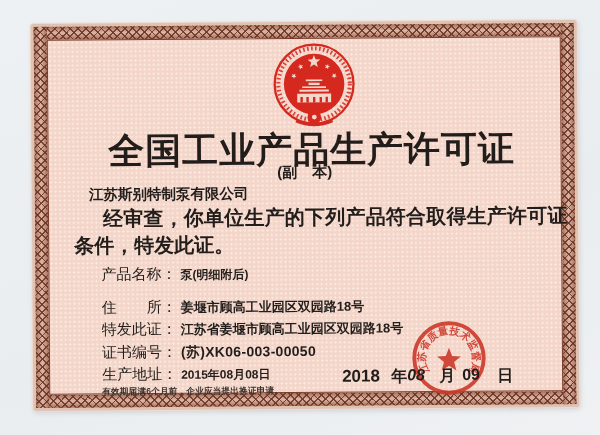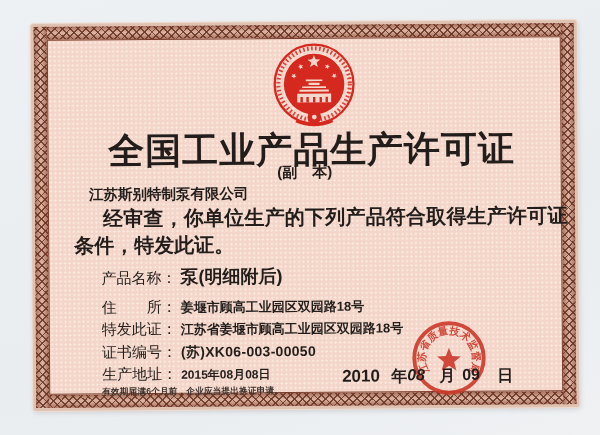--- a/index.html
+++ b/index.html
@@ -51,21 +51,21 @@
     font-size:36px;font-weight:bold;letter-spacing:1px;color:var(--ink);white-space:nowrap;}
   .subtitle{position:absolute;left:0;right:0;top:138px;text-align:center;
     font-size:15px;font-weight:bold;color:var(--ink);}
   .company{position:absolute;left:54px;top:159px;font-size:14.5px;font-weight:bold;}
   .stmt1{position:absolute;left:68px;top:179px;font-size:20px;font-weight:bold;letter-spacing:.2px;white-space:nowrap;}
   .stmt2{position:absolute;left:39px;top:206px;font-size:20px;font-weight:bold;}
   .frow{position:absolute;left:66px;white-space:nowrap;}
   .frow .lbl{font-size:15px;font-weight:normal;}
   .frow .val{font-size:13px;font-weight:bold;margin-left:4px;}
   .row-product{top:239px;}
-  .row-product .val{font-size:18px;}
+  .row-product .val{font-size:12px;}
   .row-residence{top:272px;}
   .row-prodaddr{top:294px;}
   .row-certno{top:317px;}
   .row-certno .val{font-size:14px;letter-spacing:.3px;}
   .row-validity{top:339px;}
   .row-validity .val{font-size:12px;}
   .note{position:absolute;left:66px;top:360px;font-size:8.6px;font-weight:bold;color:#3a2f2a;letter-spacing:.2px;}
   .dpart{position:absolute;top:342px;font-weight:bold;font-size:16px;z-index:4;}
   .d-year{left:306px;font-size:17px;}
   .d-yu{left:355px;}
@@ -155,20 +155,20 @@
     </div>
     <div class="frow row-certno">
       <span class="lbl">证书编号：</span><span class="val">(苏)XK06-003-00050</span>
     </div>
     <div class="frow row-validity">
       <span class="lbl">生产地址：</span><span class="val">2015年08月08日</span>
     </div>
 
     <div class="note">有效期届满6个月前，企业应当提出换证申请。</div>
 
-    <span class="dpart d-year">2010</span>
+    <span class="dpart d-year">2018</span>
     <span class="dpart d-yu">年</span>
     <span class="dpart d-month">08</span>
     <span class="dpart d-mu">月</span>
     <span class="dpart d-day">09</span>
     <span class="dpart d-du">日</span>
   </div>
 </div>
 
 </body></html>

